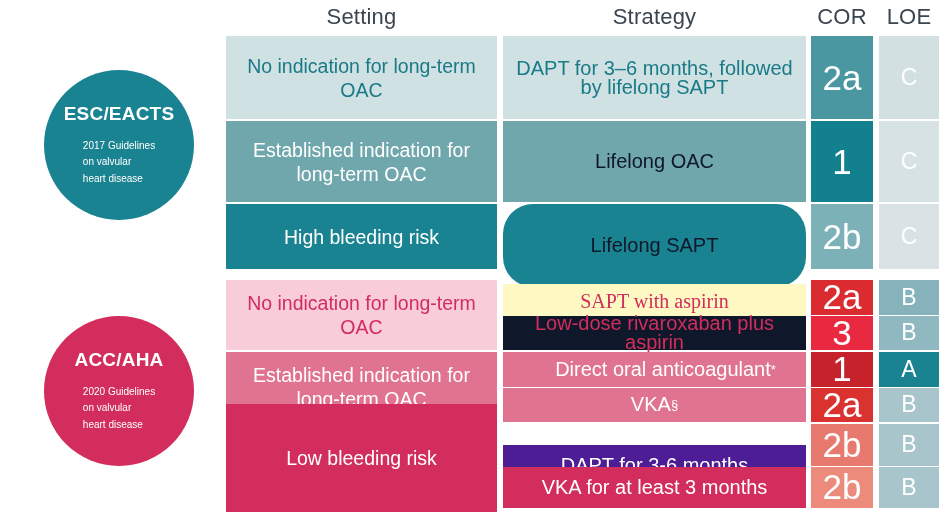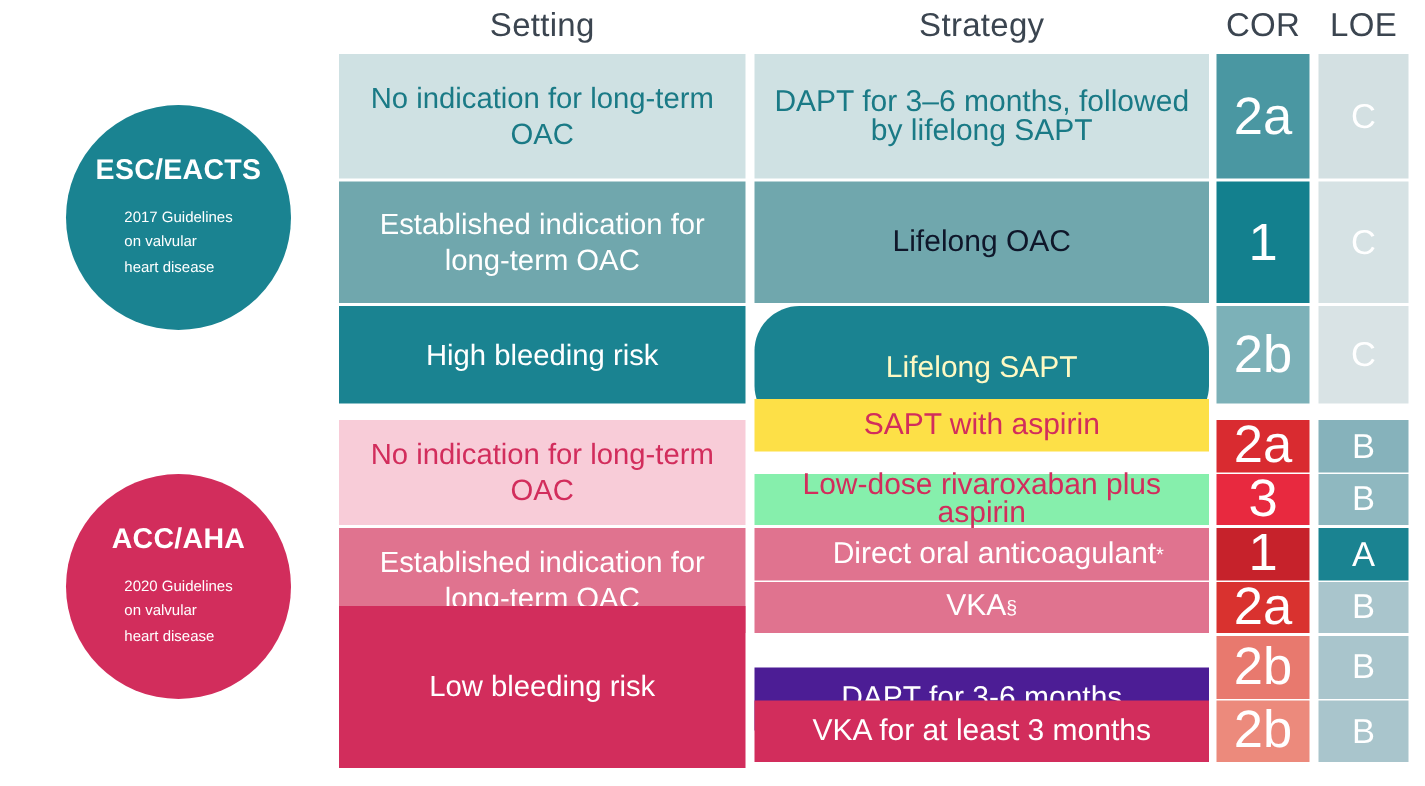--- a/index.html
+++ b/index.html
@@ -135,28 +135,28 @@
   <div id="grid-layer">
       <div class="cell setting-cell" style="top: 36px; height: 83px; background: rgb(207, 225, 227); color: rgb(26, 122, 134);">No indication for long-term OAC</div>
       <div class="cell strategy-cell" style="top: 36px; height: 83px; background: rgb(207, 225, 227); color: rgb(26, 122, 134);">DAPT for 3–6 months, followed by lifelong SAPT</div>
       <div class="cell cor-cell" style="top: 36px; height: 83px; background: rgb(74, 151, 162); color: rgb(255, 255, 255);">2a</div>
       <div class="cell loe-cell" style="top: 36px; height: 83px; background: rgb(211, 224, 226); color: rgb(255, 255, 255);">C</div>
       <div class="cell setting-cell" style="top: 121px; height: 81px; background: rgb(112, 167, 173); color: rgb(255, 255, 255);">Established indication for long-term OAC</div>
       <div class="cell strategy-cell" style="top: 121px; height: 81px; background: rgb(112, 167, 173); color: #0f172a;">Lifelong OAC</div>
       <div class="cell cor-cell" style="top: 121px; height: 81px; background: rgb(19, 128, 142); color: rgb(255, 255, 255);">1</div>
       <div class="cell loe-cell" style="top: 121px; height: 81px; background: rgb(214, 226, 228); color: rgb(255, 255, 255);">C</div>
       <div class="cell setting-cell" style="top: 204px; height: 65px; background: rgb(26, 131, 145); color: rgb(255, 255, 255);">High bleeding risk</div>
-      <div class="cell strategy-cell" style="top: 204px; height: 83px; background: rgb(26, 131, 145); color: #fef9c3; border-radius: 30px;">Lifelong SAPT</div>
+      <div class="cell strategy-cell" style="top: 204px; height: 83px; background: rgb(26, 131, 145); color: #0f172a; border-radius: 30px;">Lifelong SAPT</div>
       <div class="cell cor-cell" style="top: 204px; height: 65px; background: rgb(124, 177, 184); color: rgb(255, 255, 255);">2b</div>
       <div class="cell loe-cell" style="top: 204px; height: 65px; background: rgb(217, 227, 229); color: rgb(255, 255, 255);">C</div>
       <div class="cell setting-cell" style="top: 280px; height: 70px; background: rgb(248, 204, 216); color: rgb(210, 45, 92);">No indication for long-term OAC</div>
-      <div class="cell strategy-cell" style="top: 266px; height: 34.5px; background: #fde047; color: rgb(210, 45, 92);">SAPT with aspirin</div>
+      <div class="cell strategy-cell" style="top: 284px; height: 34.5px; background: #fef9c3; color: rgb(210, 45, 92); font-family: Liberation Serif, serif;">SAPT with aspirin</div>
       <div class="cell cor-cell" style="top: 280px; height: 34.5px; background: rgb(217, 43, 48); color: rgb(255, 255, 255);">2a</div>
       <div class="cell loe-cell" style="top: 280px; height: 34.5px; background: rgb(134, 178, 187); color: rgb(255, 255, 255);">B</div>
-      <div class="cell strategy-cell" style="top: 315.5px; height: 34.5px; background: #86efac; color: rgb(210, 45, 92);">Low-dose rivaroxaban plus aspirin</div>
+      <div class="cell strategy-cell" style="top: 315.5px; height: 34.5px; background: #0f172a; color: rgb(210, 45, 92);">Low-dose rivaroxaban plus aspirin</div>
       <div class="cell cor-cell" style="top: 315.5px; height: 34.5px; background: rgb(232, 41, 63); color: rgb(255, 255, 255);">3</div>
       <div class="cell loe-cell" style="top: 315.5px; height: 34.5px; background: rgb(143, 184, 192); color: rgb(255, 255, 255);">B</div>
       <div class="cell setting-cell" style="top: 352px; height: 70px; background: rgb(224, 115, 143); color: rgb(255, 255, 255);">Established indication for long-term OAC</div>
       <div class="cell strategy-cell" style="top: 352px; height: 34.5px; background: rgb(224, 115, 143); color: rgb(255, 255, 255); padding-left: 28px;">Direct oral anticoagulant<span class="sup">*</span></div>
       <div class="cell cor-cell" style="top: 352px; height: 34.5px; background: rgb(198, 34, 43); color: rgb(255, 255, 255);">1</div>
       <div class="cell loe-cell" style="top: 352px; height: 34.5px; background: rgb(26, 131, 145); color: rgb(255, 255, 255);">A</div>
       <div class="cell strategy-cell" style="top: 387.5px; height: 34.5px; background: rgb(224, 115, 143); color: rgb(255, 255, 255);">VKA<span class="sup">§</span></div>
       <div class="cell cor-cell" style="top: 387.5px; height: 34.5px; background: rgb(217, 50, 47); color: rgb(255, 255, 255);">2a</div>
       <div class="cell loe-cell" style="top: 387.5px; height: 34.5px; background: rgb(169, 197, 204); color: rgb(255, 255, 255);">B</div>
       <div class="cell setting-cell" style="top: 404px; height: 108px; background: rgb(210, 45, 92); color: rgb(255, 255, 255);">Low bleeding risk</div>

